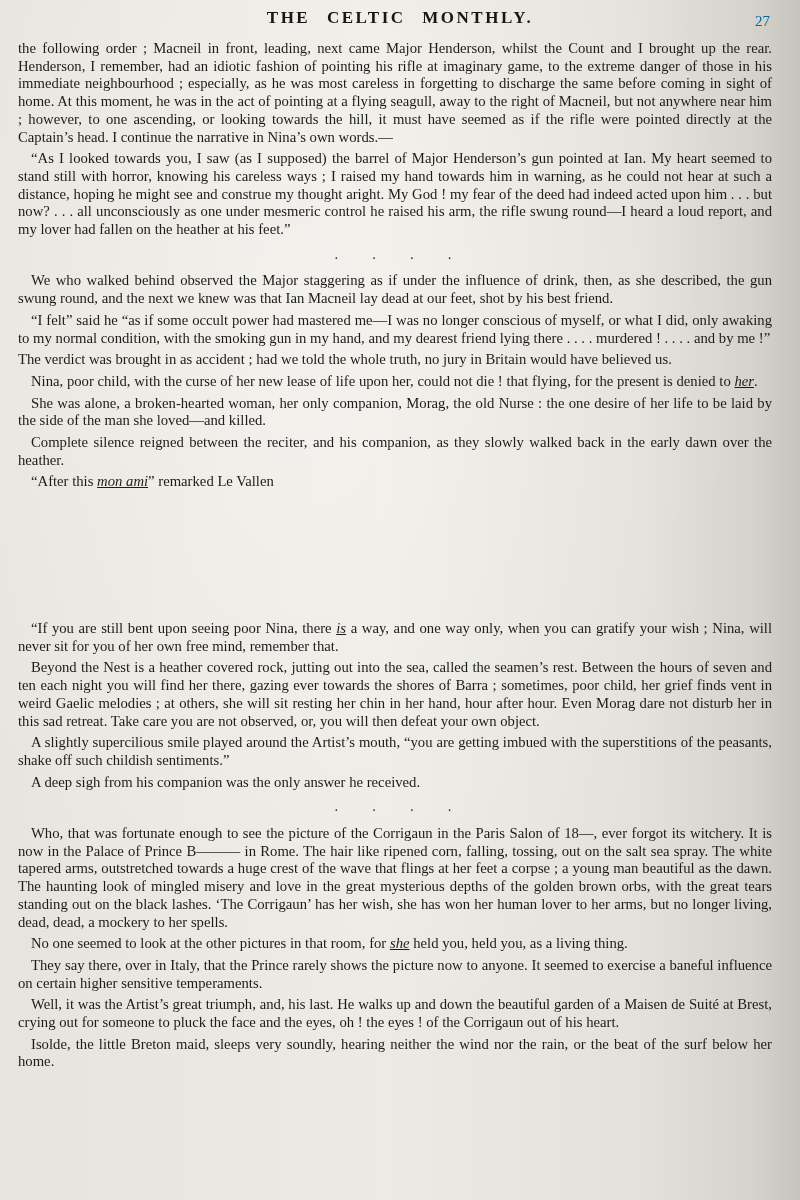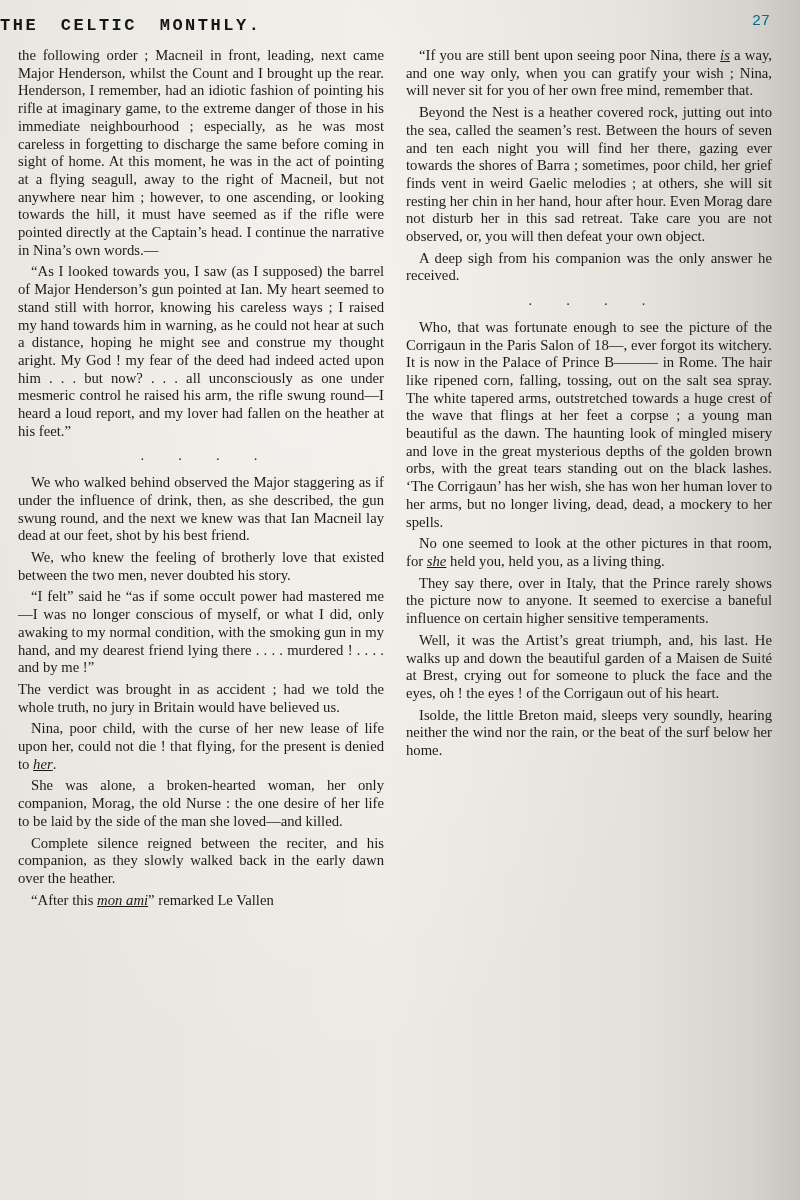--- a/index.html
+++ b/index.html
@@ -18,22 +18,22 @@
     background-color: #e9e6df;
   }
   .page {
     width: 800px;
     height: 1200px;
     position: relative;
     box-sizing: border-box;
   }
   .page-header {
     position: relative;
-    padding-top: 16px;
-    font-family: Liberation Mono, monospace;
+    padding-top: 8px;
+    text-align: center;
   }
   .title {
     display: inline-block;
     margin: 0;
     font-size: 17px;
     font-weight: bold;
     letter-spacing: 2.5px;
     word-spacing: 10px;
     color: #161616;
   }
@@ -44,20 +44,21 @@
     font-size: 15px;
     color: #0369a1;
   }
   .columns {
     display: flex;
     gap: 22px;
     padding: 12px 28px 0 18px;
     height: 1150px;
     box-sizing: border-box;
     overflow: hidden;
+    flex-direction: column;
   }
   .col {
     flex: 1 1 0;
     text-align: justify;
     font-size: 14.7px;
     line-height: 17.7px;
   }
   .para {
     margin: 0 0 4px 0;
   }
@@ -82,31 +83,31 @@
   <header class="page-header">
     <h1 class="title">THE CELTIC MONTHLY.</h1>
     <div class="pagenum">27</div>
   </header>
   <div class="columns">
     <div class="col" id="col-left">
         <p class="para"><span>the following order ; Macneil in front, leading, next came Major Henderson, whilst the Count and I brought up the rear. Henderson, I remember, had an idiotic fashion of pointing his rifle at imaginary game, to the extreme danger of those in his immediate neighbourhood ; especially, as he was most careless in forgetting to discharge the same before coming in sight of home. At this moment, he was in the act of pointing at a flying seagull, away to the right of Macneil, but not anywhere near him ; however, to one ascending, or looking towards the hill, it must have seemed as if the rifle were pointed directly at the Captain’s head. I continue the narrative in Nina’s own words.—</span></p>
         <p class="para indent"><span>“As I looked towards you, I saw (as I supposed) the barrel of Major Henderson’s gun pointed at Ian. My heart seemed to stand still with horror, knowing his careless ways ; I raised my hand towards him in warning, as he could not hear at such a distance, hoping he might see and construe my thought aright. My God ! my fear of the deed had indeed acted upon him . . . but now? . . . all unconsciously as one under mesmeric control he raised his arm, the rifle swung round—I heard a loud report, and my lover had fallen on the heather at his feet.”</span></p>
         <div class="dots">.  .  .  .</div>
         <p class="para indent"><span>We who walked behind observed the Major staggering as if under the influence of drink, then, as she described, the gun swung round, and the next we knew was that Ian Macneil lay dead at our feet, shot by his best friend.</span></p>
-        <p class="para indent"><span>We, who knew the feeling of brotherly love that existed between the two men, never doubted his story.</span></p>
         <p class="para indent"><span>“I felt” said he “as if some occult power had mastered me—I was no longer conscious of myself, or what I did, only awaking to my normal condition, with the smoking gun in my hand, and my dearest friend lying there . . . . murdered ! . . . . and by me !”</span></p>
         <p class="para"><span>The verdict was brought in as accident ; had we told the whole truth, no jury in Britain would have believed us.</span></p>
         <p class="para indent"><span>Nina, poor child, with the curse of her new lease of life upon her, could not die ! that flying, for the present is denied to </span><span class="it">her</span><span>.</span></p>
         <p class="para indent"><span>She was alone, a broken-hearted woman, her only companion, Morag, the old Nurse : the one desire of her life to be laid by the side of the man she loved—and killed.</span></p>
         <p class="para indent"><span>Complete silence reigned between the reciter, and his companion, as they slowly walked back in the early dawn over the heather.</span></p>
         <p class="para indent"><span>“After this </span><span class="it">mon ami</span><span>” remarked Le Vallen</span></p>
       </div>
     <div class="col" id="col-right">
         <p class="para indent"><span>“If you are still bent upon seeing poor Nina, there </span><span class="it">is</span><span> a way, and one way only, when you can gratify your wish ; Nina, will never sit for you of her own free mind, remember that.</span></p>
         <p class="para indent"><span>Beyond the Nest is a heather covered rock, jutting out into the sea, called the seamen’s rest. Between the hours of seven and ten each night you will find her there, gazing ever towards the shores of Barra ; sometimes, poor child, her grief finds vent in weird Gaelic melodies ; at others, she will sit resting her chin in her hand, hour after hour. Even Morag dare not disturb her in this sad retreat. Take care you are not observed, or, you will then defeat your own object.</span></p>
+        <p class="para indent"><span>A slightly supercilious smile played around the Artist’s mouth, “you are getting imbued with the superstitions of the peasants, shake off such childish sentiments.”</span></p>
         <p class="para indent"><span>A deep sigh from his companion was the only answer he received.</span></p>
         <div class="dots">.  .  .  .</div>
         <p class="para indent"><span>Who, that was fortunate enough to see the picture of the Corrigaun in the Paris Salon of 18—, ever forgot its witchery. It is now in the Palace of Prince B——— in Rome. The hair like ripened corn, falling, tossing, out on the salt sea spray. The white tapered arms, outstretched towards a huge crest of the wave that flings at her feet a corpse ; a young man beautiful as the dawn. The haunting look of mingled misery and love in the great mysterious depths of the golden brown orbs, with the great tears standing out on the black lashes. ‘The Corrigaun’ has her wish, she has won her human lover to her arms, but no longer living, dead, dead, a mockery to her spells.</span></p>
         <p class="para indent"><span>No one seemed to look at the other pictures in that room, for </span><span class="it">she</span><span> held you, held you, as a living thing.</span></p>
         <p class="para indent"><span>They say there, over in Italy, that the Prince rarely shows the picture now to anyone. It seemed to exercise a baneful influence on certain higher sensitive temperaments.</span></p>
         <p class="para indent"><span>Well, it was the Artist’s great triumph, and, his last. He walks up and down the beautiful garden of a Maisen de Suité at Brest, crying out for someone to pluck the face and the eyes, oh ! the eyes ! of the Corrigaun out of his heart.</span></p>
         <p class="para indent"><span>Isolde, the little Breton maid, sleeps very soundly, hearing neither the wind nor the rain, or the beat of the surf below her home.</span></p>
       </div>
   </div>
 </div>

